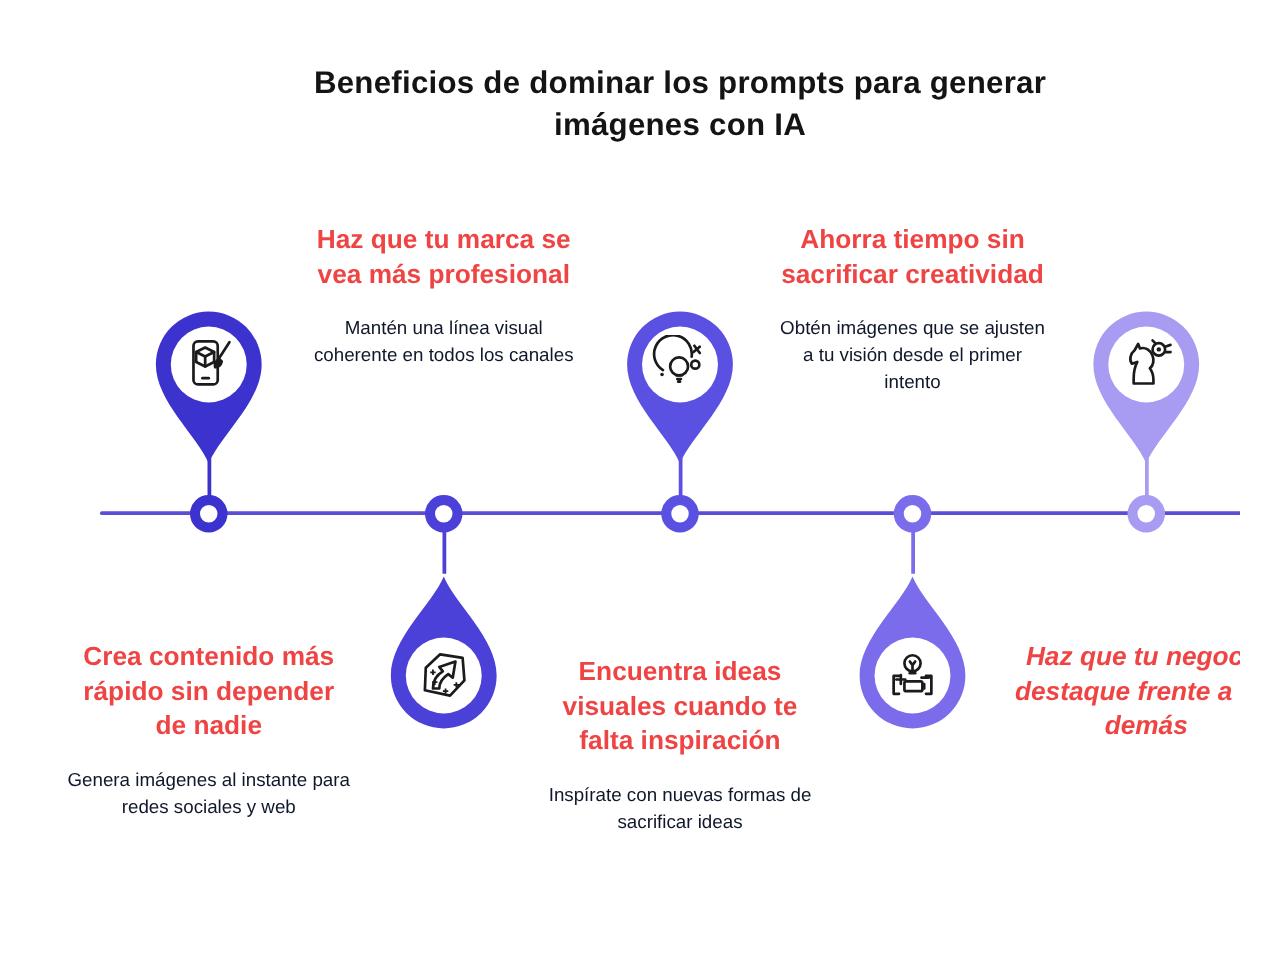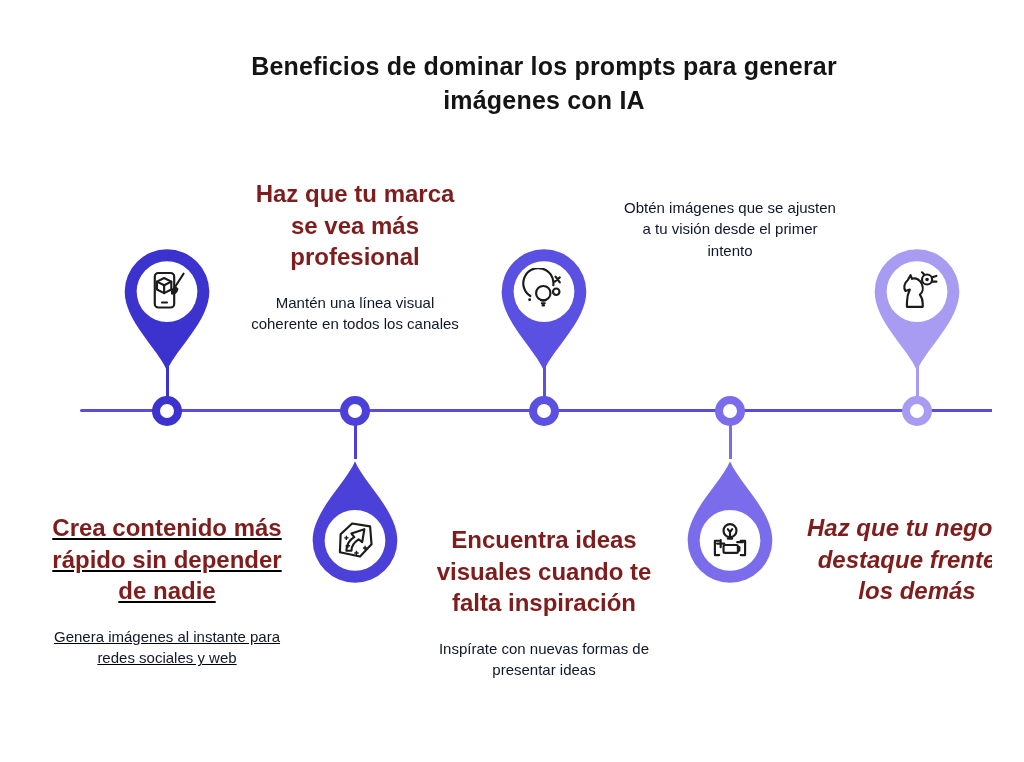--- a/index.html
+++ b/index.html
@@ -27,30 +27,30 @@
     background:#ffffff;z-index:3;
   }
   .stub{
     position:absolute;width:3px;background:#5a4ed6;z-index:2;
   }
   .pin{position:absolute;z-index:2;}
   .pin-icon{position:absolute;width:46px;height:46px;z-index:4;}
   .pin-icon svg{width:100%;height:100%;}
   .node-text{position:absolute;text-align:center;}
   .node-text h3{
-    margin:0;font-size:24px;font-weight:700;line-height:1.32;color:#7f1d1d;
+    margin:0;font-size:21px;font-weight:700;line-height:1.32;color:#ef4444;
   }
   .node-text p{
     margin:19px 0 0;font-size:15px;line-height:1.42;color:#0f172a;
   }
   
   .n1 .pin{left:89px;top:245px;}   .n1 .pin-icon{left:112px;top:268px;}
   .n1 .stub{left:134px;top:366px;height:32px;}
   .n1 .ring{left:120px;}
-  .n1 .node-text{left:20px;top:512px;width:230px;text-decoration:underline;}
+  .n1 .node-text{left:20px;top:512px;width:230px;}
 
   .n2 .node-text{left:213px;top:178px;width:220px;}
   .n2 .stub{left:322px;top:424px;height:35px;}
   .n2 .pin{left:277px;top:456px;}  .n2 .pin-icon{left:300px;top:517px;}
   .n2 .ring{left:308px;}
 
   .n3 .pin{left:466px;top:245px;}  .n3 .pin-icon{left:489px;top:268px;}
   .n3 .stub{left:511px;top:366px;height:32px;}
   .n3 .ring{left:497px;}
   .n3 .node-text{left:397px;top:512px;width:230px;margin-top:12px;}
@@ -136,26 +136,27 @@
         <circle class="icon-stroke" cx="31" cy="35" r="10"></circle>
         <path class="icon-stroke" d="M28 45 L34 45 M29 49 L33 49 M30 52 L32 52"></path>
         <path class="icon-stroke" d="M13 39 A 21 21 0 1 1 45 24"></path>
         <circle class="icon-stroke" cx="49" cy="33" r="4.5"></circle>
         <path class="icon-stroke" d="M48 12 L54 20 M54 13 L47 19"></path>
         <circle class="icon-fill" cx="12" cy="44" r="2"></circle>
       </svg>
     </div>
     <div class="node-text">
       <h3>Encuentra ideas visuales cuando te falta inspiración</h3>
-      <p>Inspírate con nuevas formas de presentar ideas</p>
+      <p>Inspírate con nuevas formas de sacrificar ideas</p>
     </div>
   </div>
 
   <div class="node n4">
     <div class="node-text">
+      <h3>Ahorra tiempo sin sacrificar creatividad</h3>
       <p>Obtén imágenes que se ajusten a tu visión desde el primer intento</p>
     </div>
     <div class="stub" style="background: rgb(123, 108, 236);"></div>
     <div class="ring" style="border-color: rgb(123, 108, 236);"></div>
     <svg class="pin" width="92" height="132" viewBox="0 0 100 140">
       <path d="M50 4 C 60 28 96 58 96 90 a46 46 0 1 1 -92 0 C 4 58 40 28 50 4 Z" fill="#7b6cec"></path>
       <circle cx="50" cy="90" r="33" fill="#ffffff"></circle>
     </svg>
     <div class="pin-icon">
       <svg viewBox="0 0 64 64">

